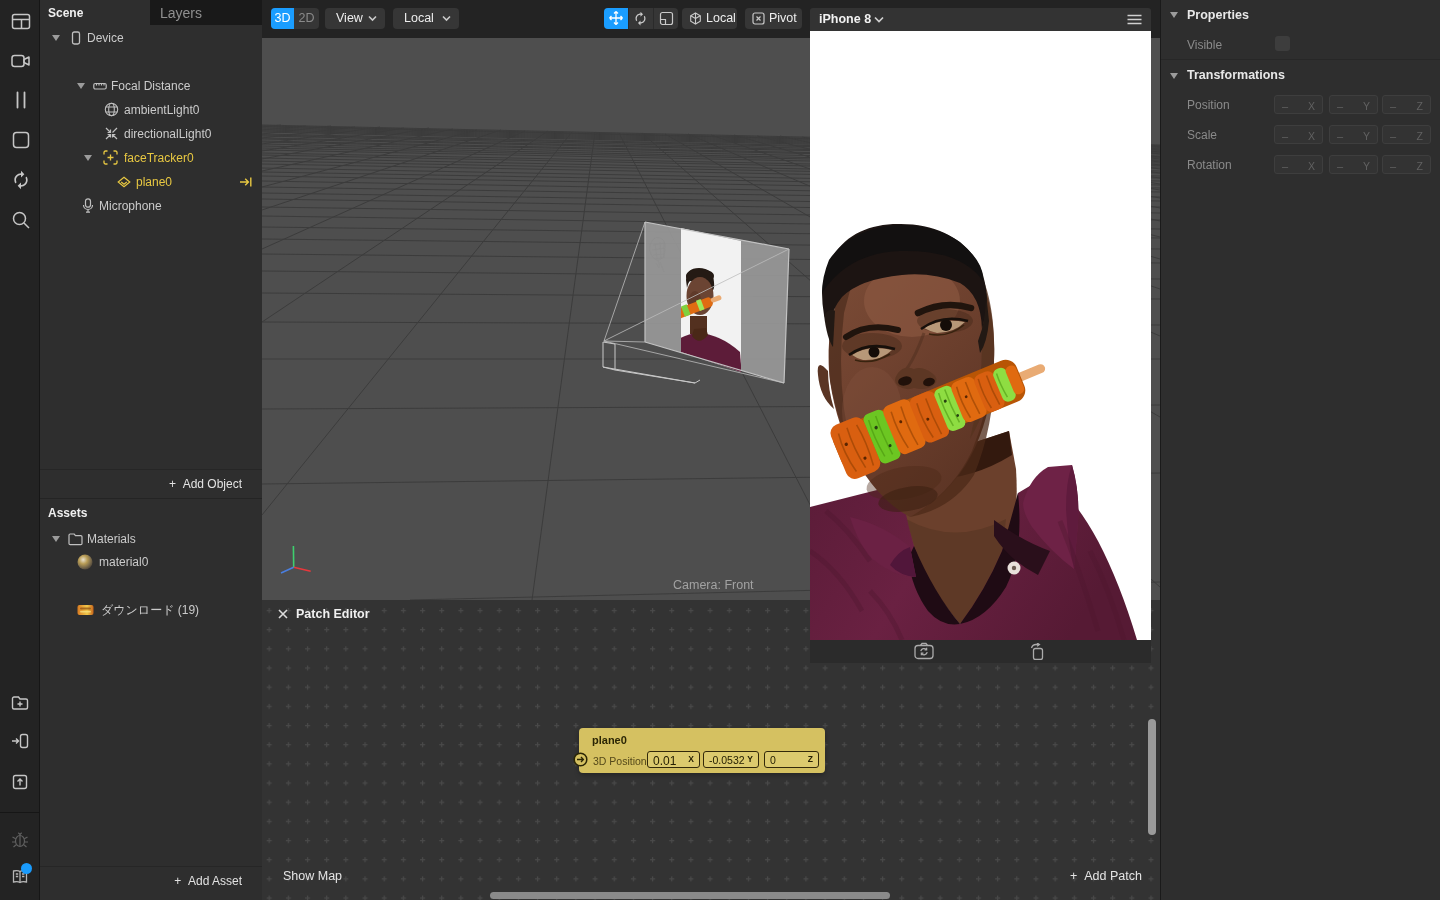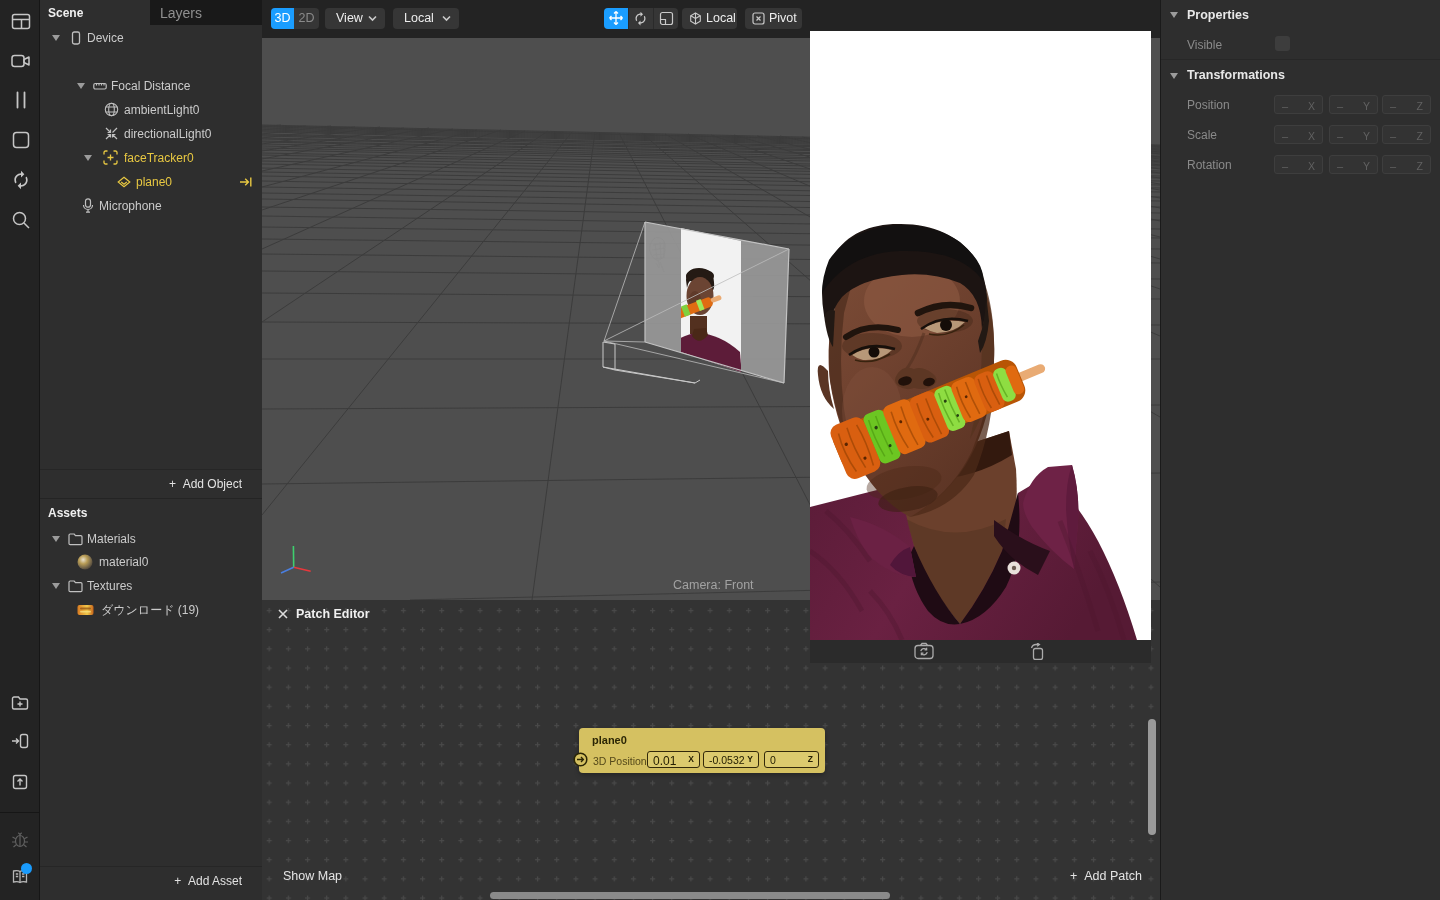--- a/index.html
+++ b/index.html
@@ -163,27 +163,20 @@
             <radialGradient id="ballg" cx="38%" cy="35%" r="70%">
               <stop offset="0%" stop-color="#e8e0cc"></stop>
               <stop offset="40%" stop-color="#b89c55"></stop>
               <stop offset="75%" stop-color="#77684a"></stop>
               <stop offset="100%" stop-color="#4a4237"></stop>
             </radialGradient>
           </defs>
           <circle cx="8" cy="8" r="7.5" fill="url(#ballg)"></circle>
         </svg>
       <span style="position:absolute;left:59px">material0</span>
-    </div>
-    <div class="trow" style="top:75px;left:0;width:222px;">
-      <span class="tri" style="left:12px"></span>
-      <svg style="position:absolute;left:28px;top:5px" width="15" height="14" viewBox="0 0 15 14" fill="none" stroke="#c0c0c0" stroke-width="1.2">
-          <path d="M1 3.5v8a1.2 1.2 0 0 0 1.2 1.2h10.6A1.2 1.2 0 0 0 14 11.5V4.8a1.2 1.2 0 0 0-1.2-1.2H7.5L6.2 2H2.2A1.2 1.2 0 0 0 1 3.2z"></path>
-        </svg>
-      <span style="position:absolute;left:47px">Textures</span>
     </div>
     <div class="trow" style="top:99px;left:0;width:222px;">
       <svg style="position:absolute;left:37px;top:6px" width="17" height="12">
           <defs>
             <linearGradient id="texg" x1="0" y1="0" x2="1" y2="0">
               <stop offset="0%" stop-color="#d87a20"></stop>
               <stop offset="35%" stop-color="#e8a93c"></stop>
               <stop offset="60%" stop-color="#f0c84a"></stop>
               <stop offset="100%" stop-color="#c8641a"></stop>
             </linearGradient>
@@ -324,20 +317,29 @@
     <svg style="position:absolute;left:311px;top:152px" width="15" height="15">
         <circle cx="7.5" cy="7.5" r="6.3" fill="#d5c161" stroke="#2b2605" stroke-width="1.5"></circle>
         <path d="M4 7.5h6M8 5l2.4 2.5L8 10" stroke="#2b2605" stroke-width="1.3" fill="none"></path>
       </svg>
     <div style="position:absolute;left:21px;top:269px;font-size:12.5px;color:#e4e4e4;">Show Map</div>
     <div style="position:absolute;left:808px;top:269px;font-size:12.5px;color:#e4e4e4;">+&nbsp;&nbsp;Add Patch</div>
     <div style="position:absolute;left:228px;top:292px;width:400px;height:7px;background:#8a8a8a;border-radius:4px;"></div>
     <div style="position:absolute;left:886px;top:119px;width:8px;height:116px;background:#9a9a9a;border-radius:4px;"></div>
   </div>
   <div id="sim" class="abs">
+    <div id="simhead">
+      <span style="position:absolute;left:9px;">iPhone 8</span>
+      <svg style="position:absolute;left:64px;top:8px" width="10" height="8" viewBox="0 0 10 8" fill="none" stroke="#d0d0d0" stroke-width="1.7">
+          <path d="M1 1.5l4 4 4-4"></path>
+        </svg>
+      <svg style="position:absolute;right:9px;top:6px" width="15" height="11" viewBox="0 0 15 11" stroke="#d0d0d0" stroke-width="1.6">
+          <path d="M0.5 1.5h14M0.5 5.5h14M0.5 9.5h14"></path>
+        </svg>
+    </div>
     <div id="simbody">
       <svg width="341" height="609" viewBox="0 0 341 609">
         <defs>
           <linearGradient id="skinv" x1="0" y1="0" x2="0.6" y2="1">
             <stop offset="0%" stop-color="#7d4e38"></stop>
               <stop offset="45%" stop-color="#714330"></stop>
               <stop offset="100%" stop-color="#5d3525"></stop>
           </linearGradient>
           <linearGradient id="neckg" x1="0" y1="0" x2="0" y2="1">
             <stop offset="0%" stop-color="#3a2115"></stop>

